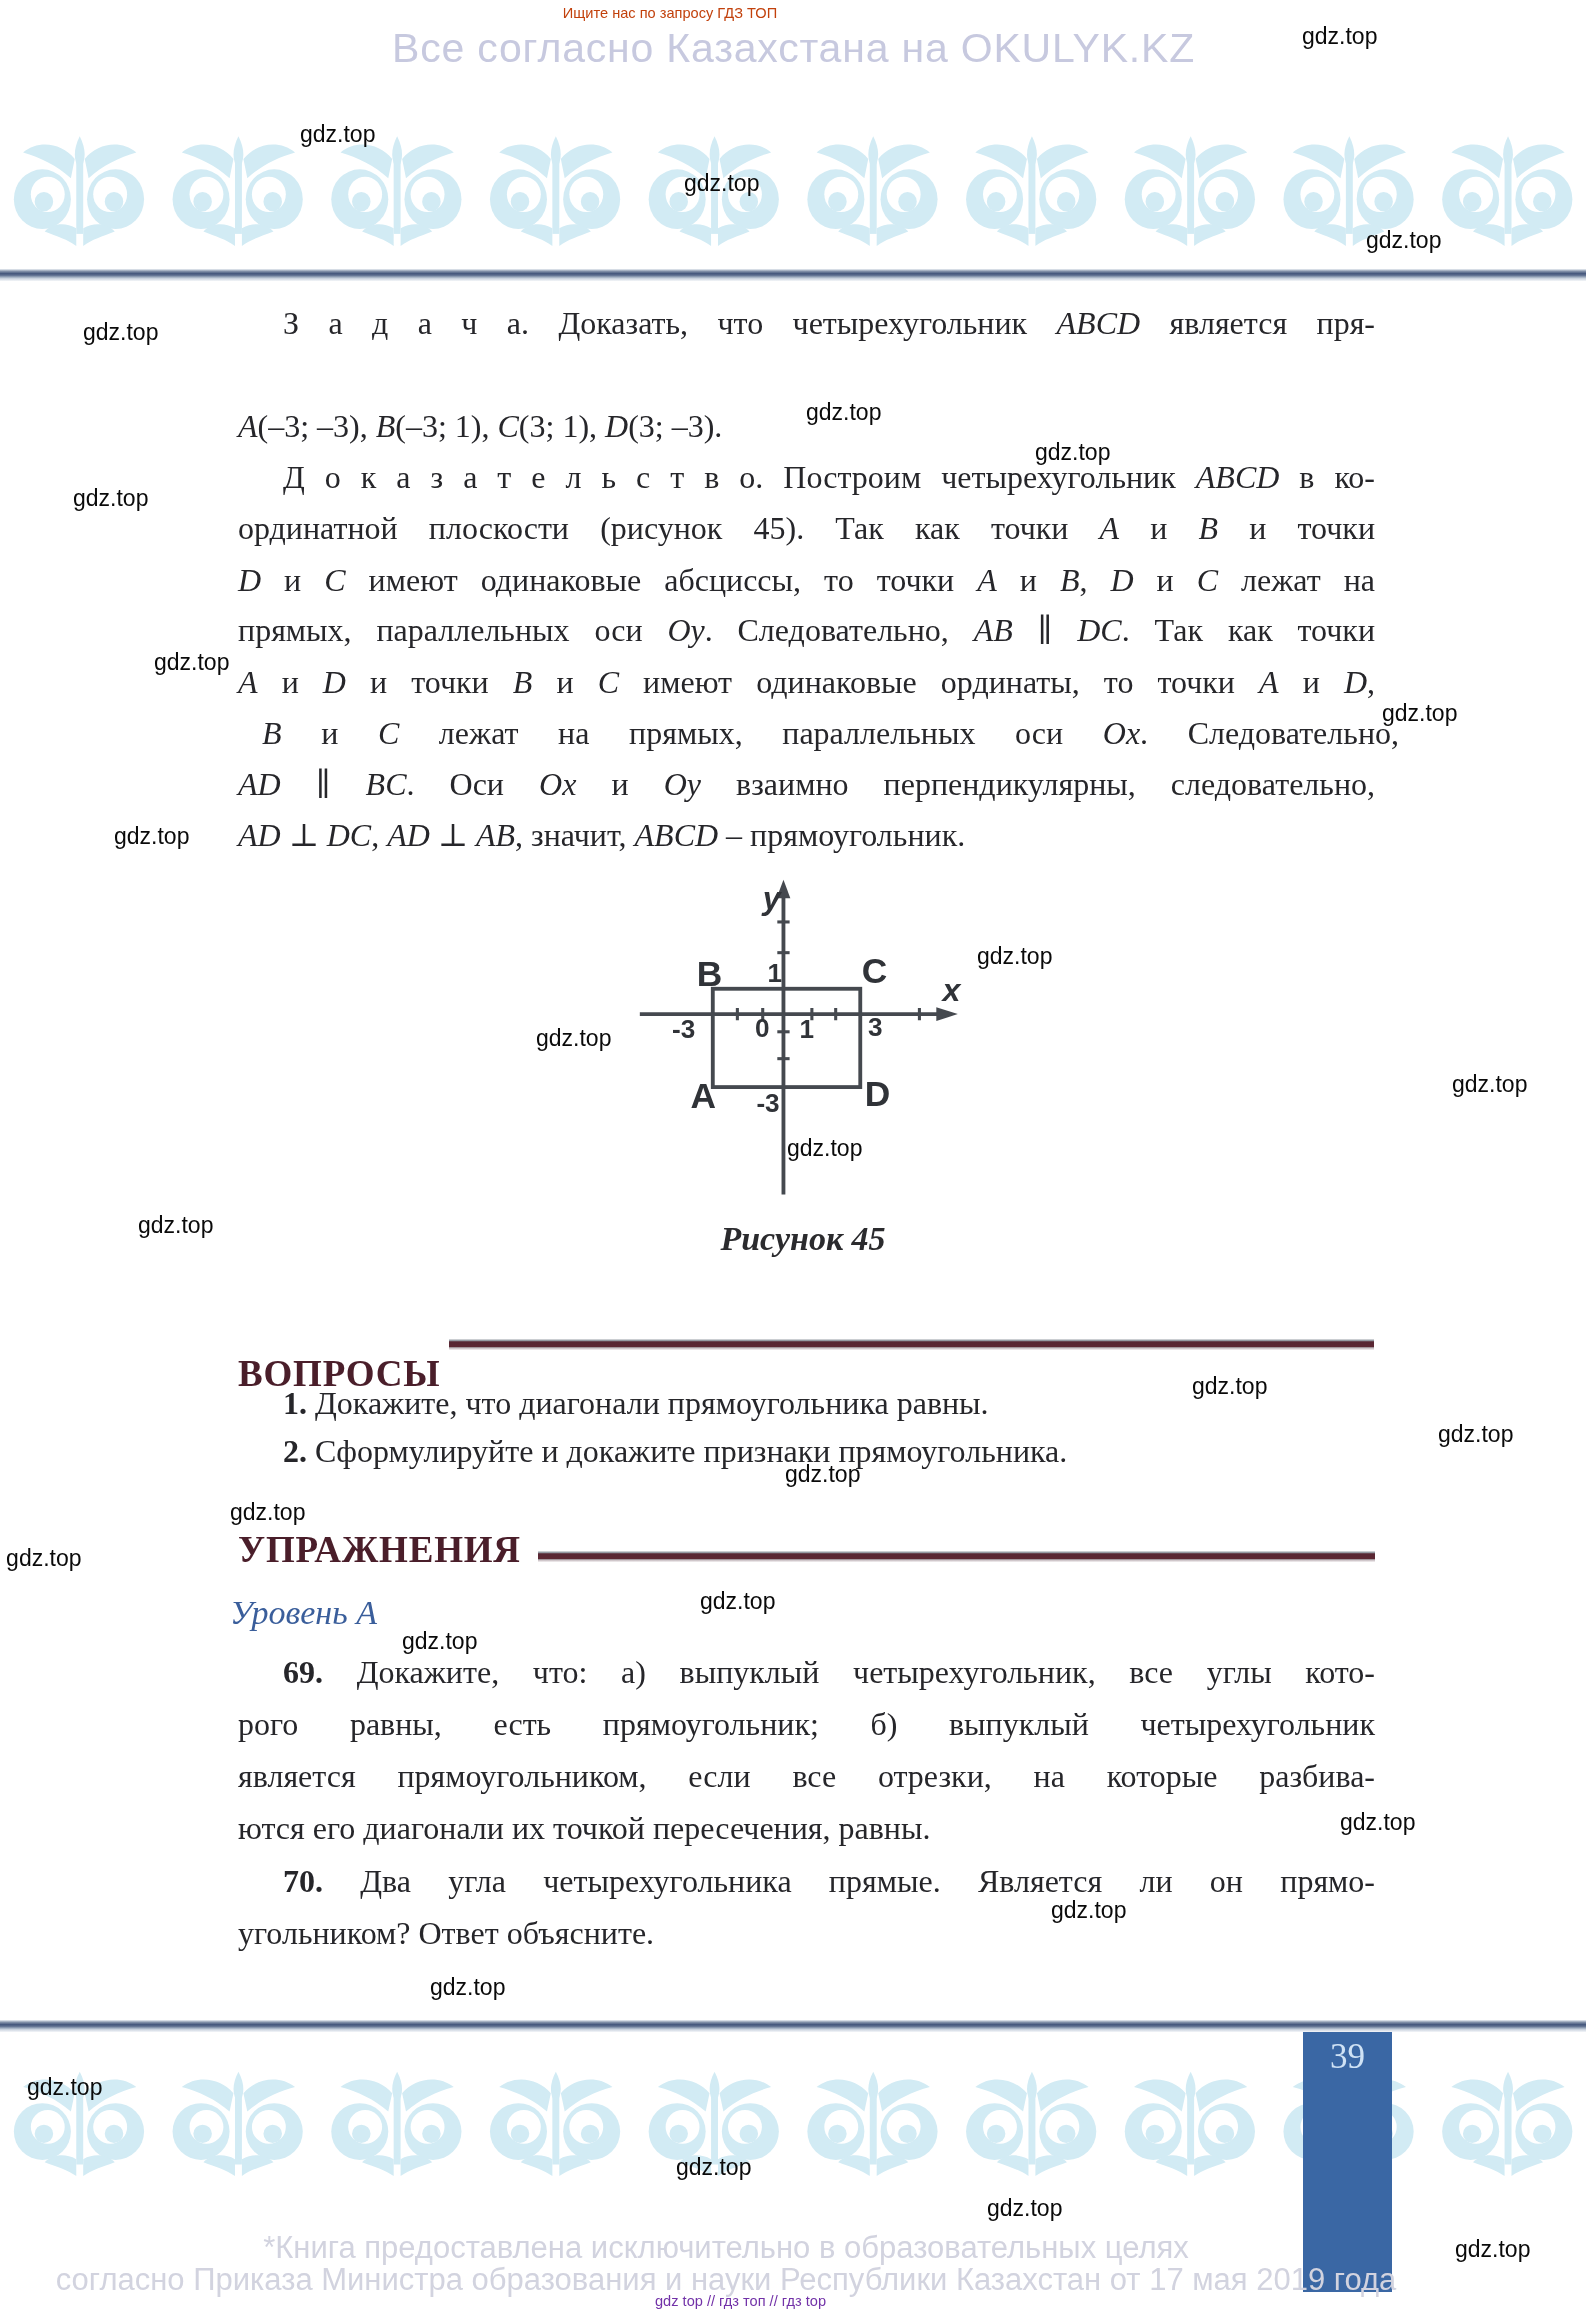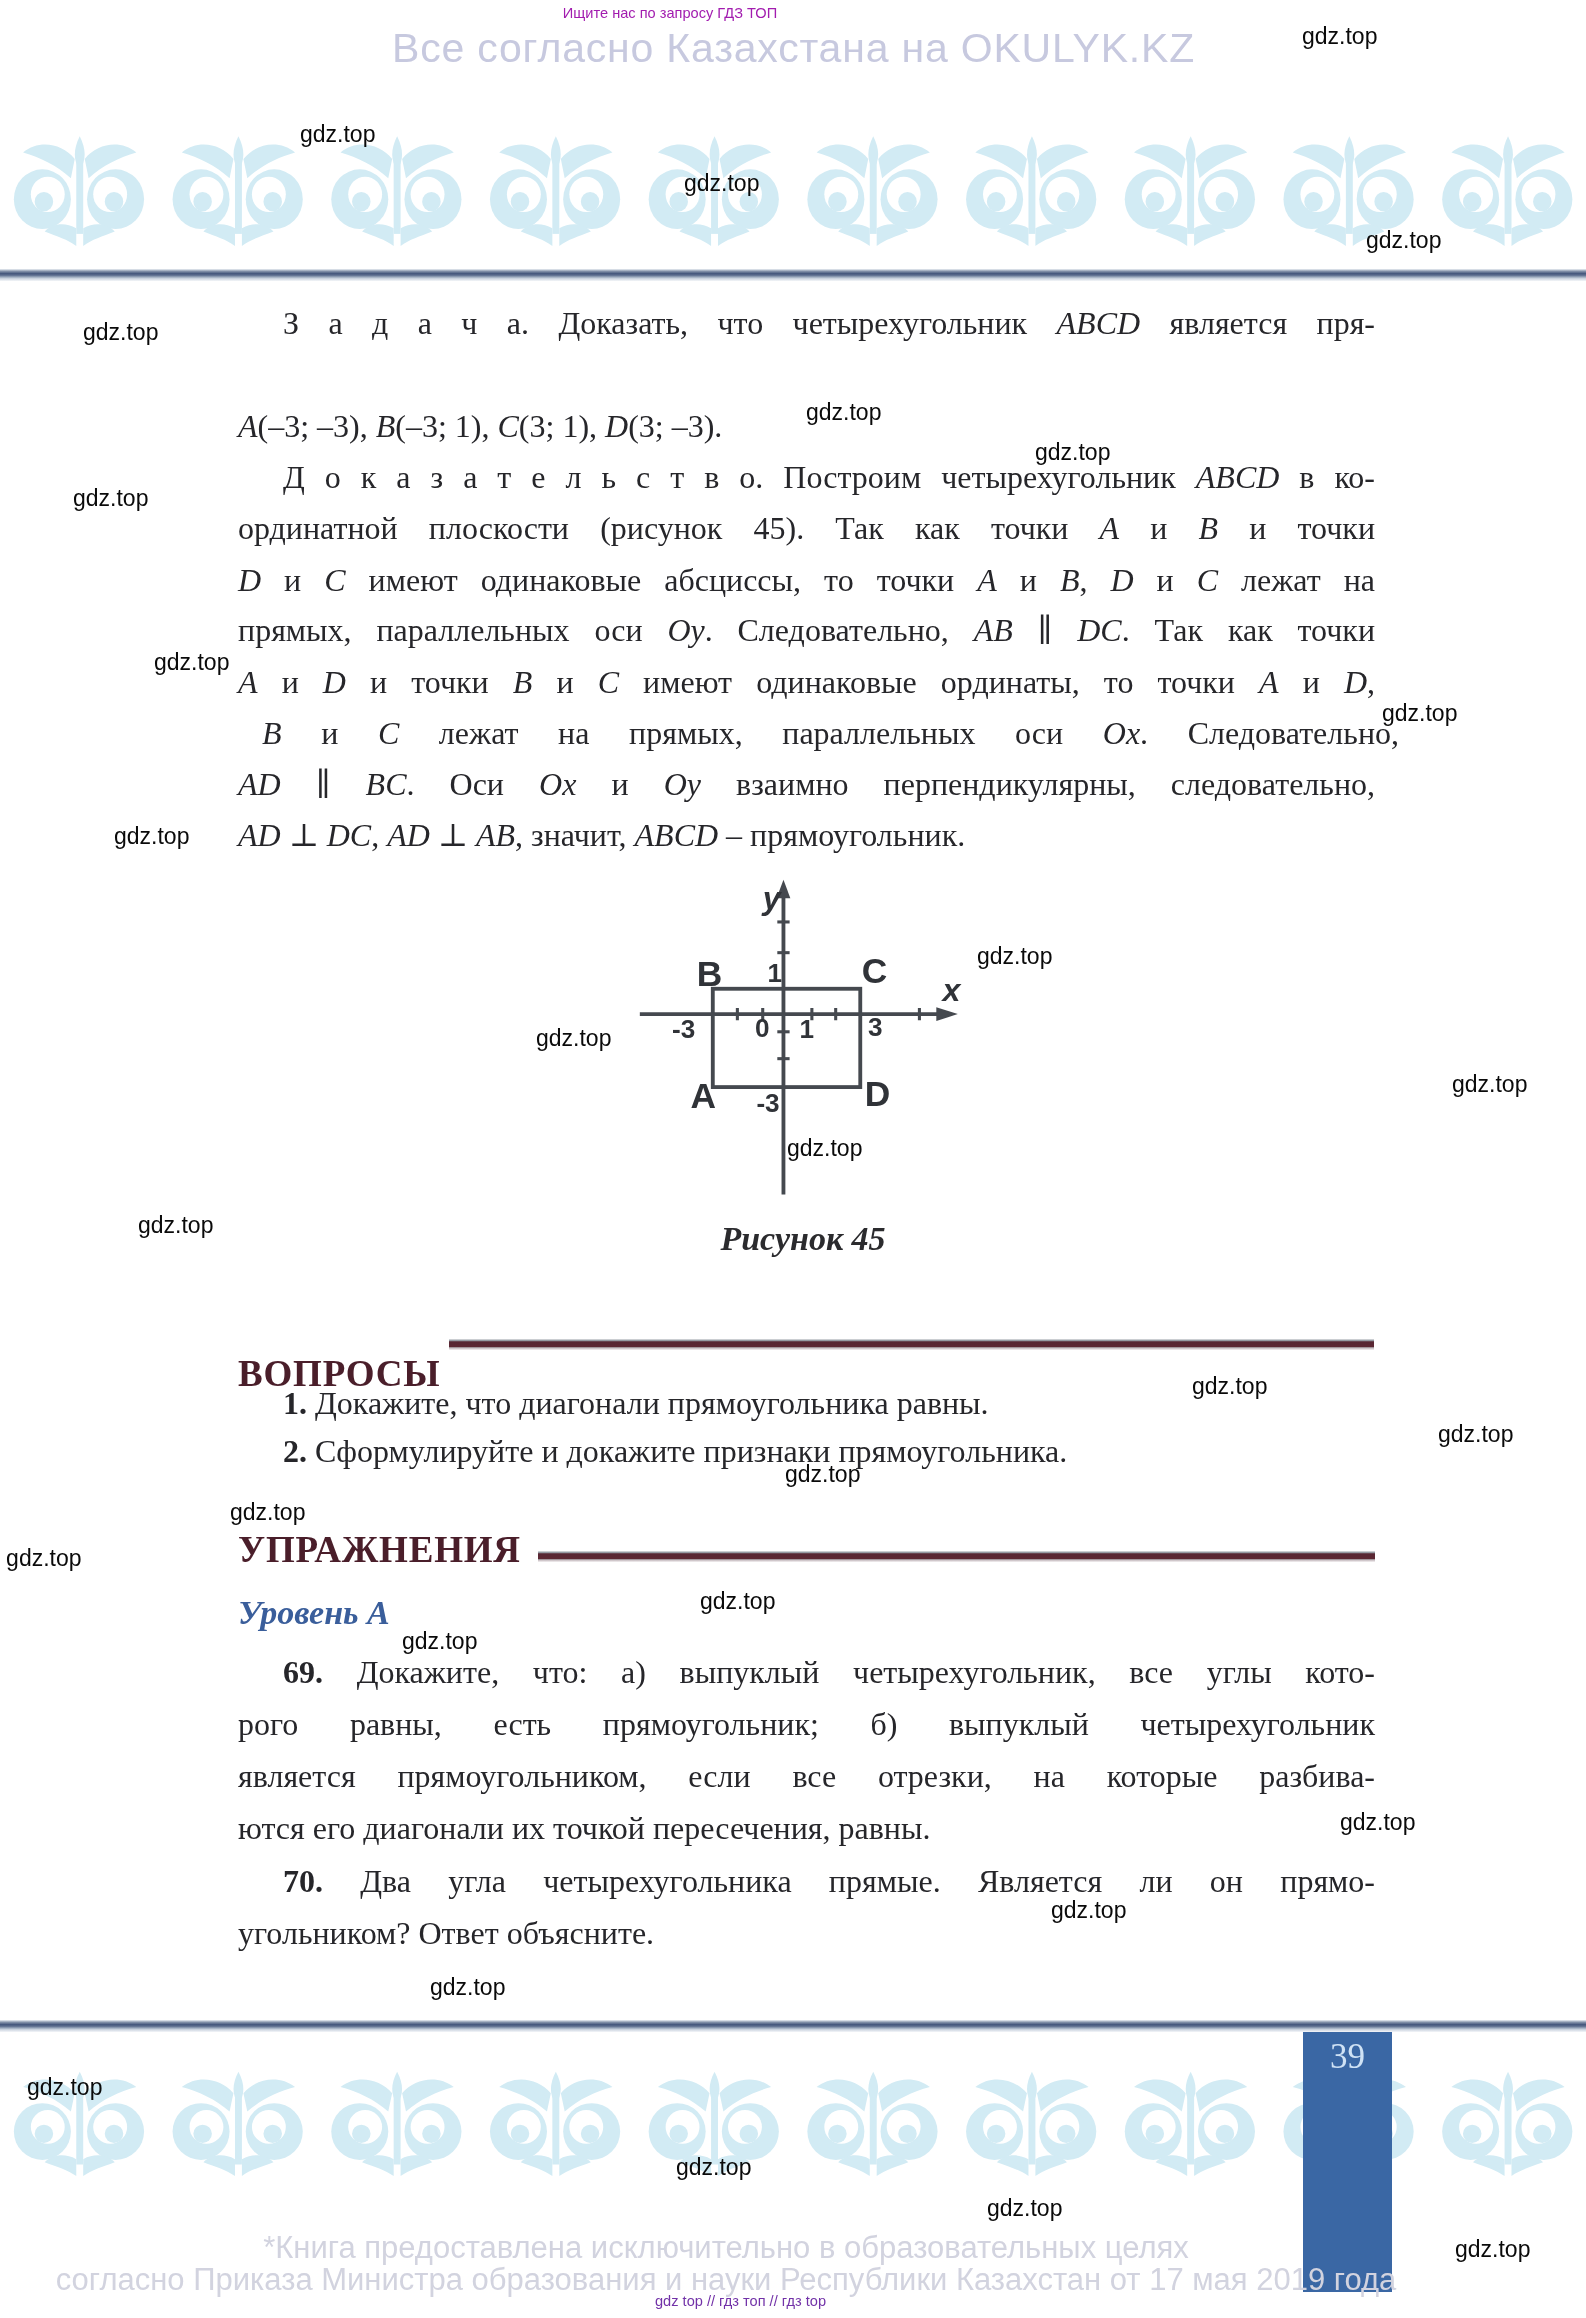--- a/index.html
+++ b/index.html
@@ -1,33 +1,33 @@
 <!DOCTYPE html>
 <html style="font-size:12.3px"><head>
 <meta charset="utf-8">
 <style>
   html,body{margin:0;padding:0;background:#ffffff;}
   #page{position:relative;width:1587px;height:2319px;background:#ffffff;overflow:hidden;
         font-family:"Liberation Serif","DejaVu Serif",serif;color:#26262a;}
   .promo{position:absolute;top:4.6px;left:0;width:1340px;text-align:center;
-         font:14.6px "Liberation Sans",sans-serif;color:#a21caf;}
+         font:14.6px "Liberation Sans",sans-serif;color:#c2410c;}
   .site-header{position:absolute;top:24.6px;left:0;width:1587px;text-align:center;
          font:41px "Liberation Sans",sans-serif;color:#c7c9df;letter-spacing:0.8px;}
   .band{position:absolute;left:0;width:1587px;height:121px;}
   .sep{position:absolute;left:0;width:1587px;height:12.3px;
        background:linear-gradient(to bottom,#eef2f6 0%,#8795ac 18%,#46587d 38%,#5c6d8e 52%,#9fadc0 68%,#cdd5e0 80%,#f4f6f9 100%);}
   .tl{position:absolute;left:238px;width:1137px;font-size:32px;line-height:1.2;}
   .j{text-align:justify;text-align-last:justify;}
   .last{text-align:left;text-align-last:left;}
   .ind{text-indent:45px;}
   .qitem{position:absolute;left:283px;font-size:32px;}
   .sect-head{position:absolute;font-weight:bold;font-size:37px;color:#4a1e2a;letter-spacing:0.8px;}
   .sect-rule{position:absolute;height:10.8px;
        background:linear-gradient(to bottom,#ffffff 0%,#8d939b 10%,#9aa0a8 16%,#572633 25%,#5c2733 70%,#a9a0a5 78%,#cfc6ca 86%,#f5f2f3 100%);}
-  .level{position:absolute;left:238px;font-style:italic;font-weight:bold;font-size:34px;color:#3a5e9b;}
+  .level{position:absolute;left:230px;font-style:italic;font-weight:normal;font-size:34px;color:#3a5e9b;}
   .caption{position:absolute;left:630px;top:1220px;width:346px;text-align:center;
        font-style:italic;font-weight:bold;font-size:34px;color:#2b2b2e;}
   .wm{position:absolute;font:23px "Liberation Sans",sans-serif;color:#0a0a0a;white-space:nowrap;}
   .pagebar{position:absolute;left:1303px;top:2032px;width:89px;height:260px;background:#3a67a4;}
   .pagenum{position:absolute;top:4.6px;left:0;width:89px;text-align:center;
        font:35px "Liberation Serif",serif;color:#cfe2f5;}
   .footer1,.footer2{position:absolute;left:0;width:1452px;text-align:center;
        font:31px "Liberation Sans",sans-serif;color:#d2d3df;}
   .tiny{position:absolute;left:0;top:2293px;width:1481px;text-align:center;
        font:14.6px "Liberation Sans",sans-serif;color:#7232a8;}

